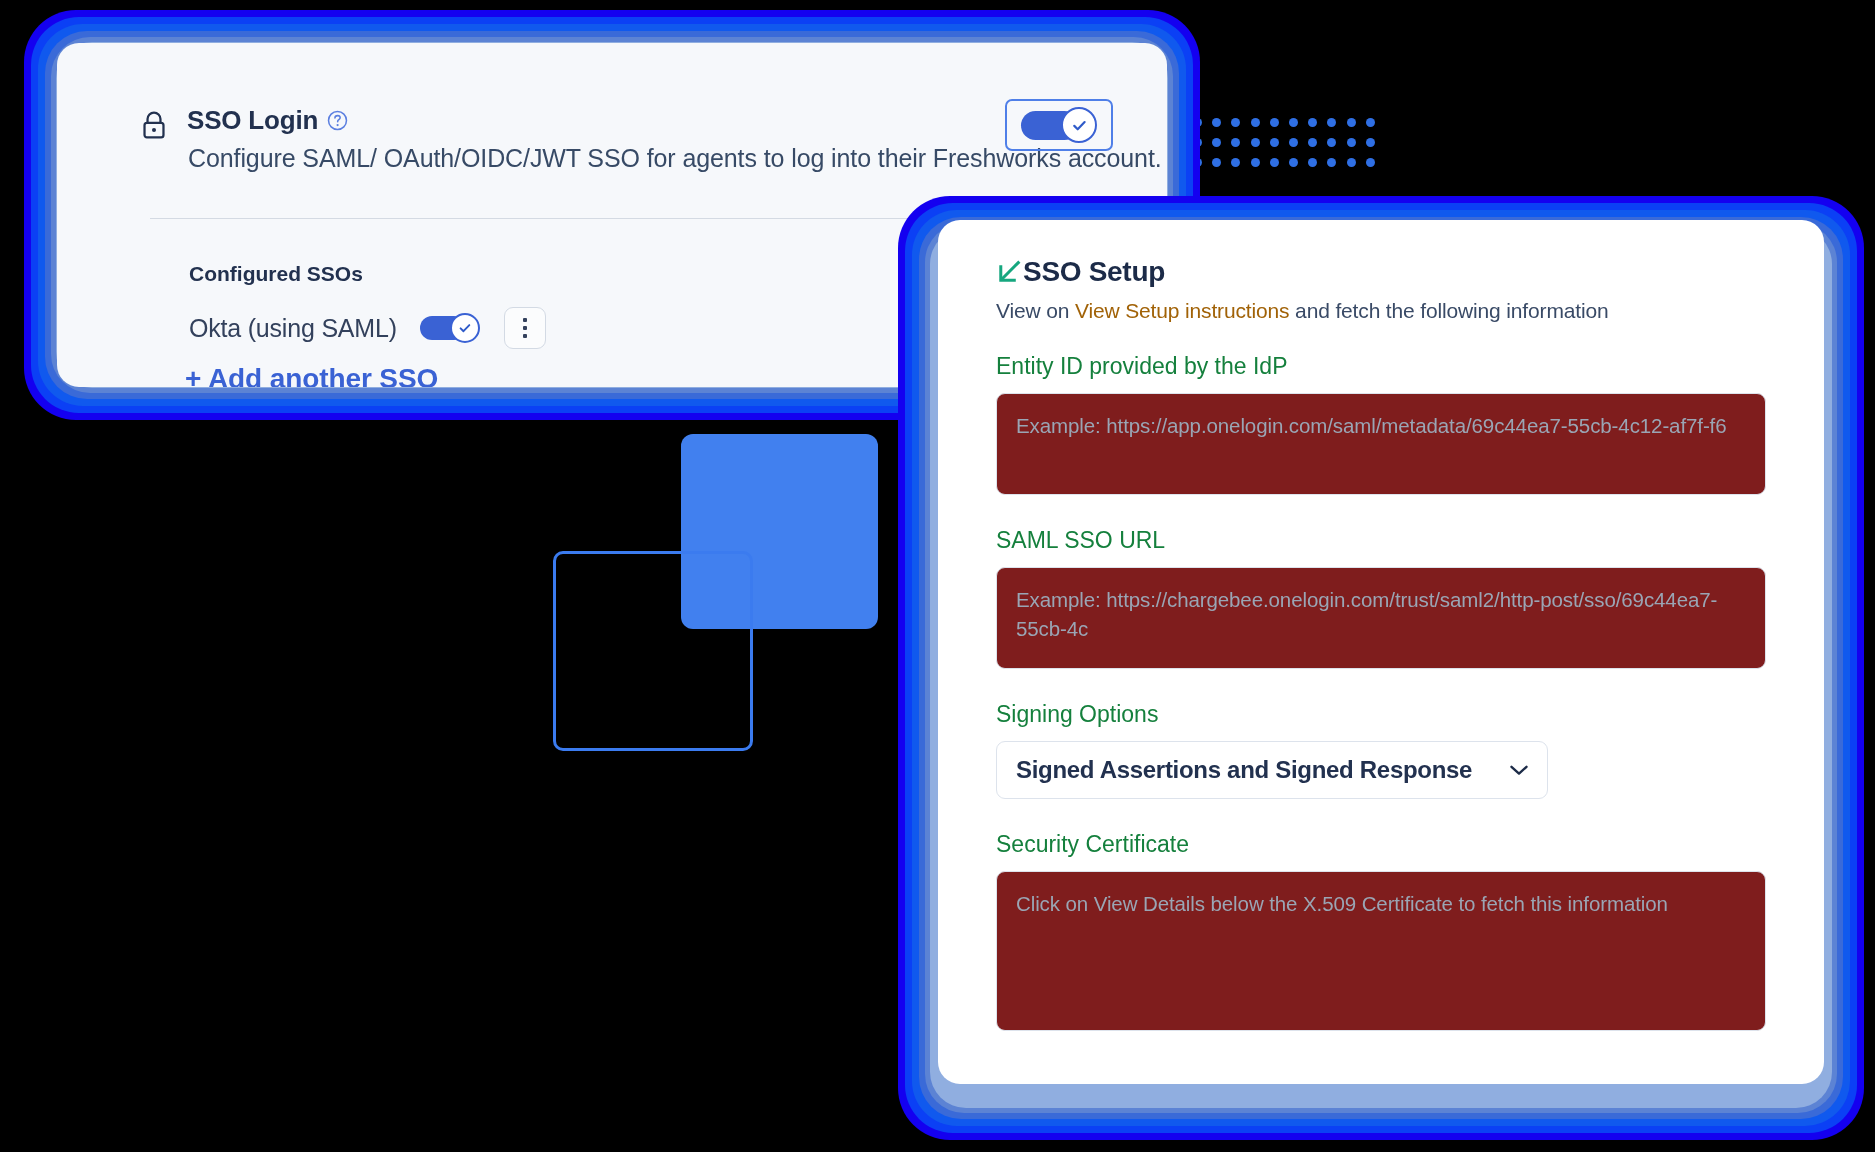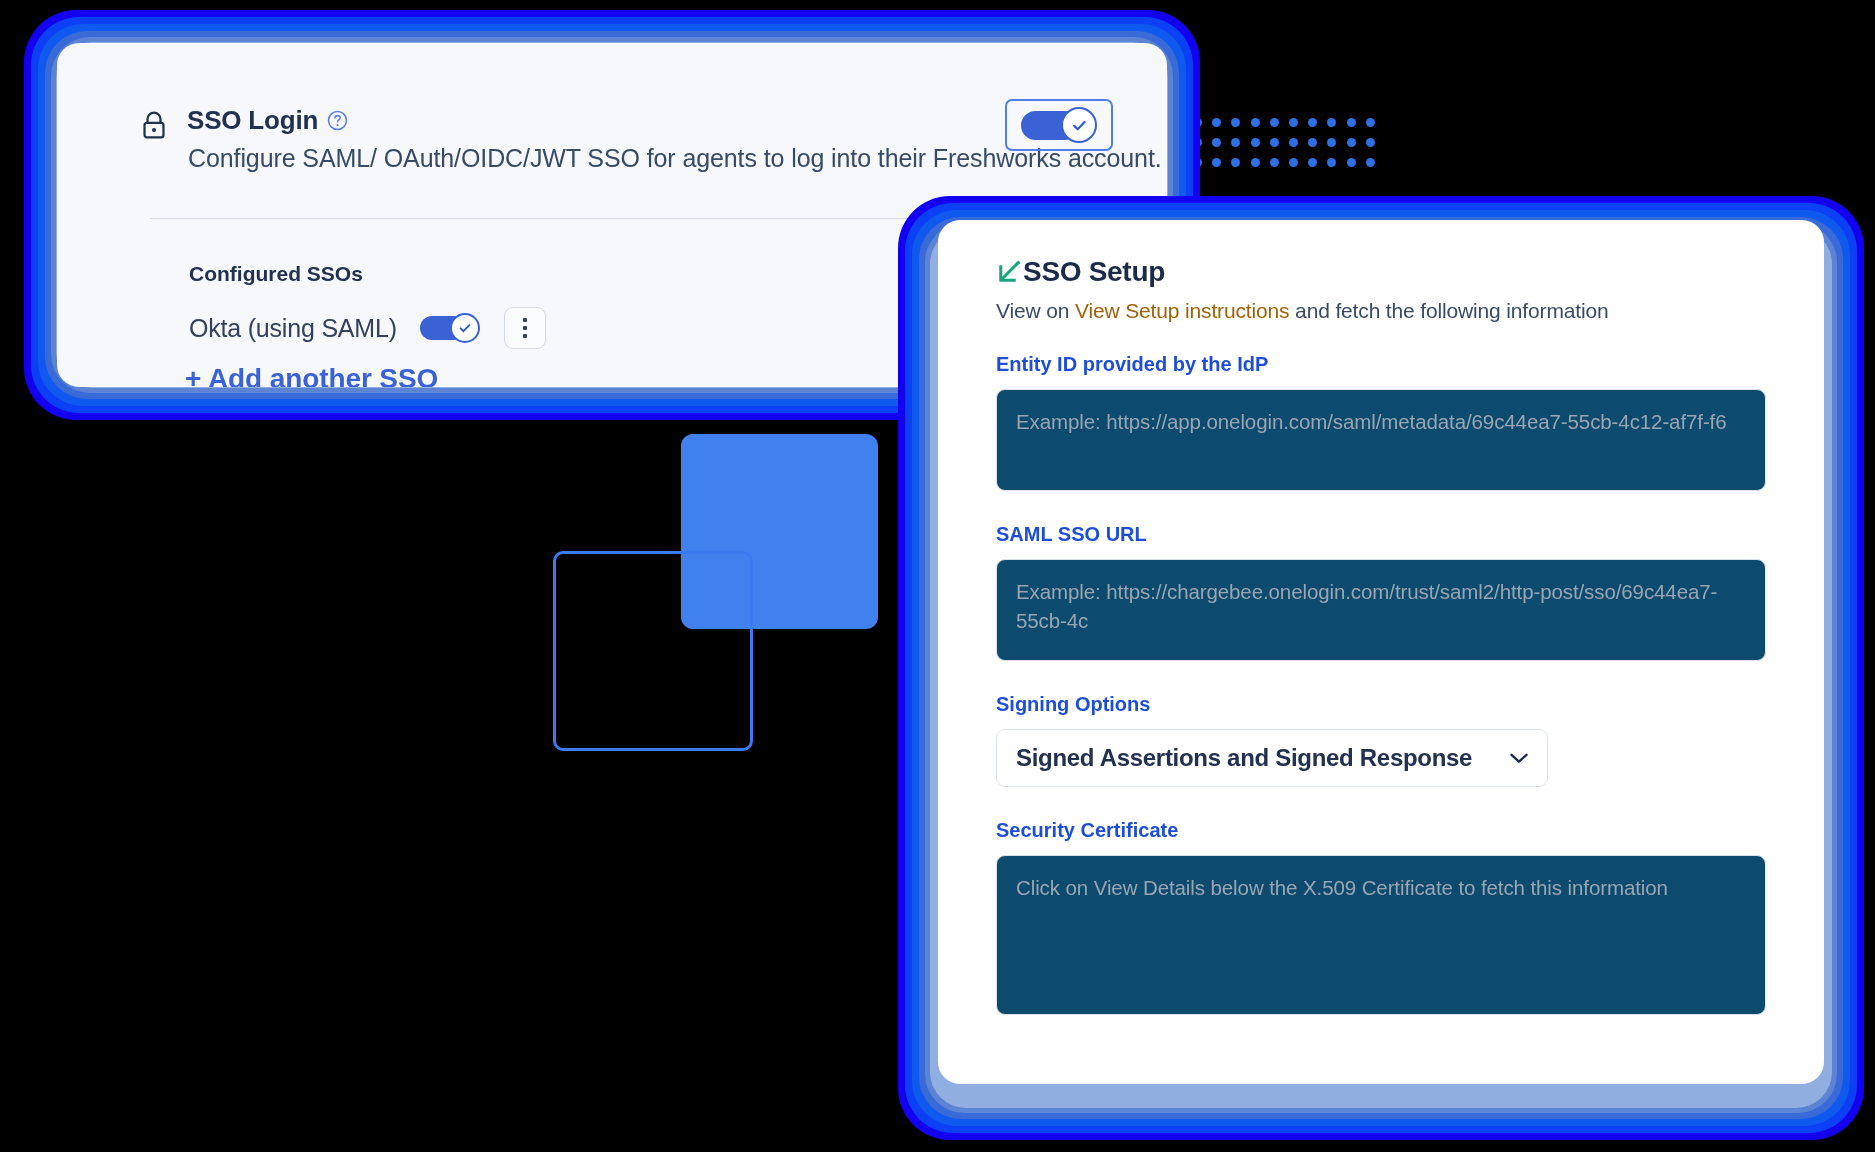--- a/index.html
+++ b/index.html
@@ -299,29 +299,29 @@
   .r-sub {
     margin: 11px 0 0 58px;
     font-size: 21px;
     color: #394a66;
     letter-spacing: -0.15px;
   }
   .r-sub b { font-weight: normal; color: #a16207; }
 
   .field { margin: 0 58px; }
   .field-label {
-    font-size: 20px;
-    font-weight: bold;
-    color: #1d4ed8;
+    font-size: 23px;
+    font-weight: normal;
+    color: #15803d;
     margin-bottom: 13px;
   }
   .field-box {
     border: 1px solid #dde3ec;
     border-radius: 9px;
-    background: #0c4a6e;
+    background: #7f1d1d;
     padding: 17px 19px;
     color: #9aa5b4;
     font-size: 20.5px;
     line-height: 1.42;
     letter-spacing: -0.1px;
     word-break: break-word;
   }
   .fb-entity  { height: 102px; margin-bottom: 32px; }
   .fb-saml    { height: 102px; margin-bottom: 32px; }
   .fb-cert    { height: 160px; }

